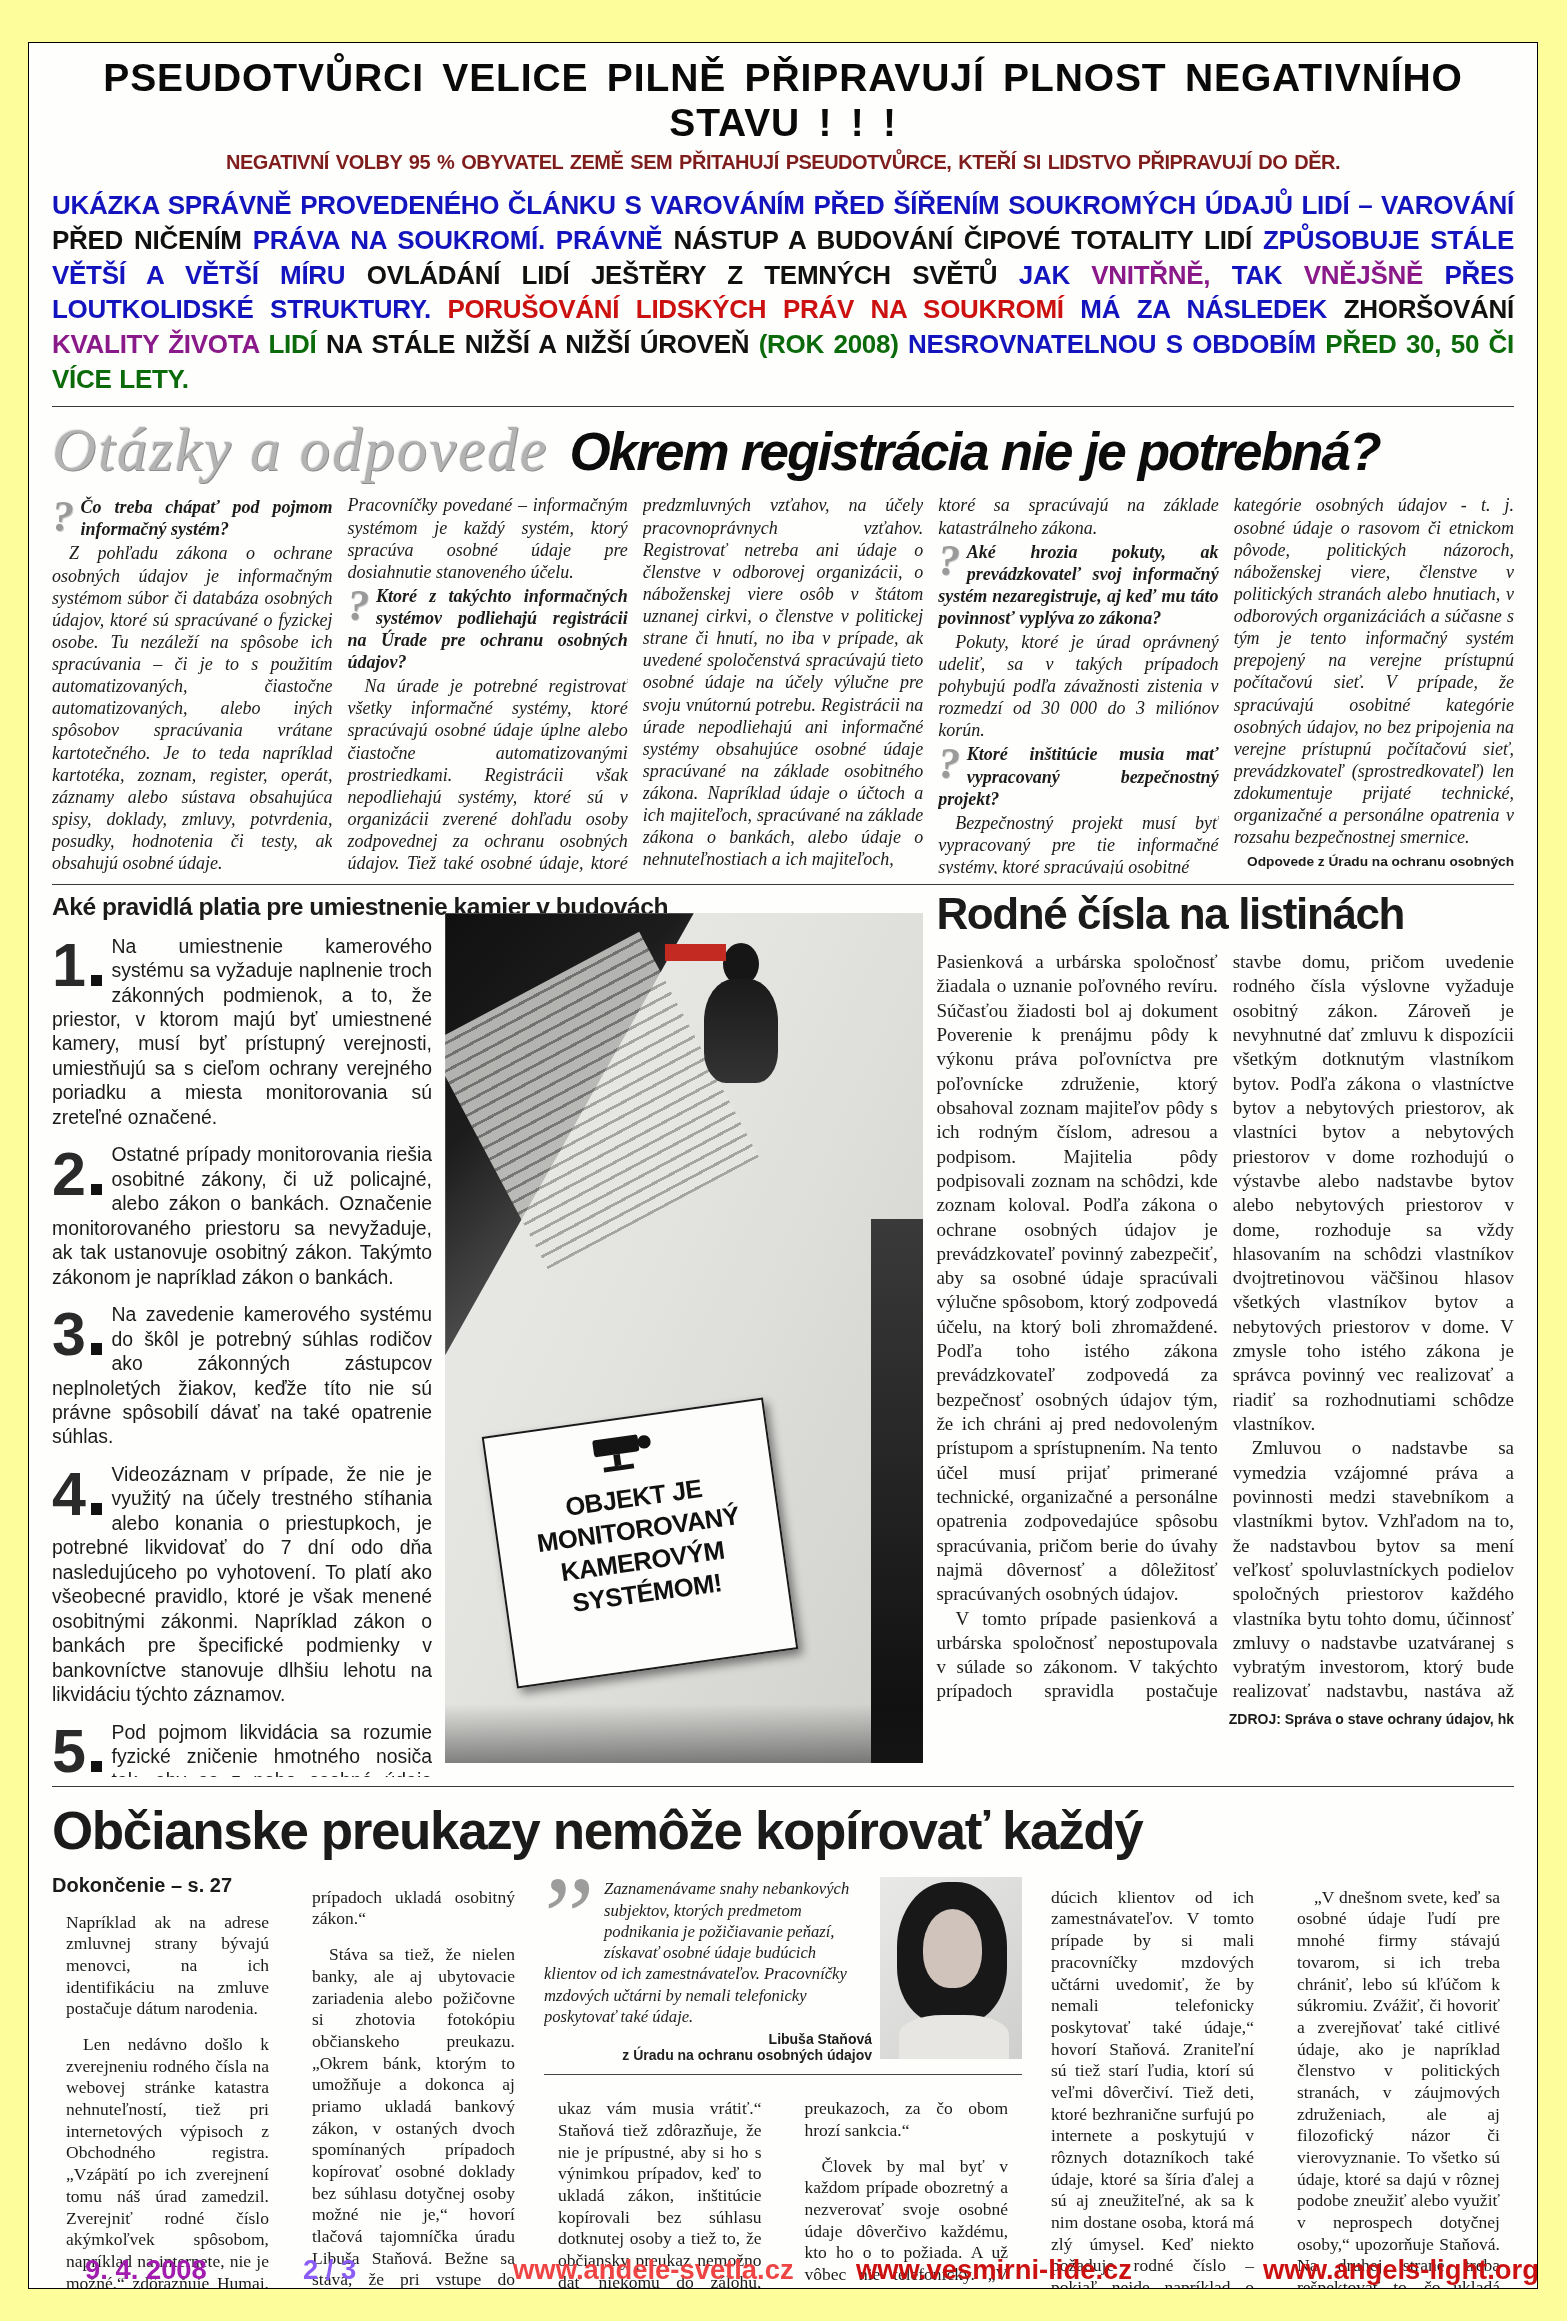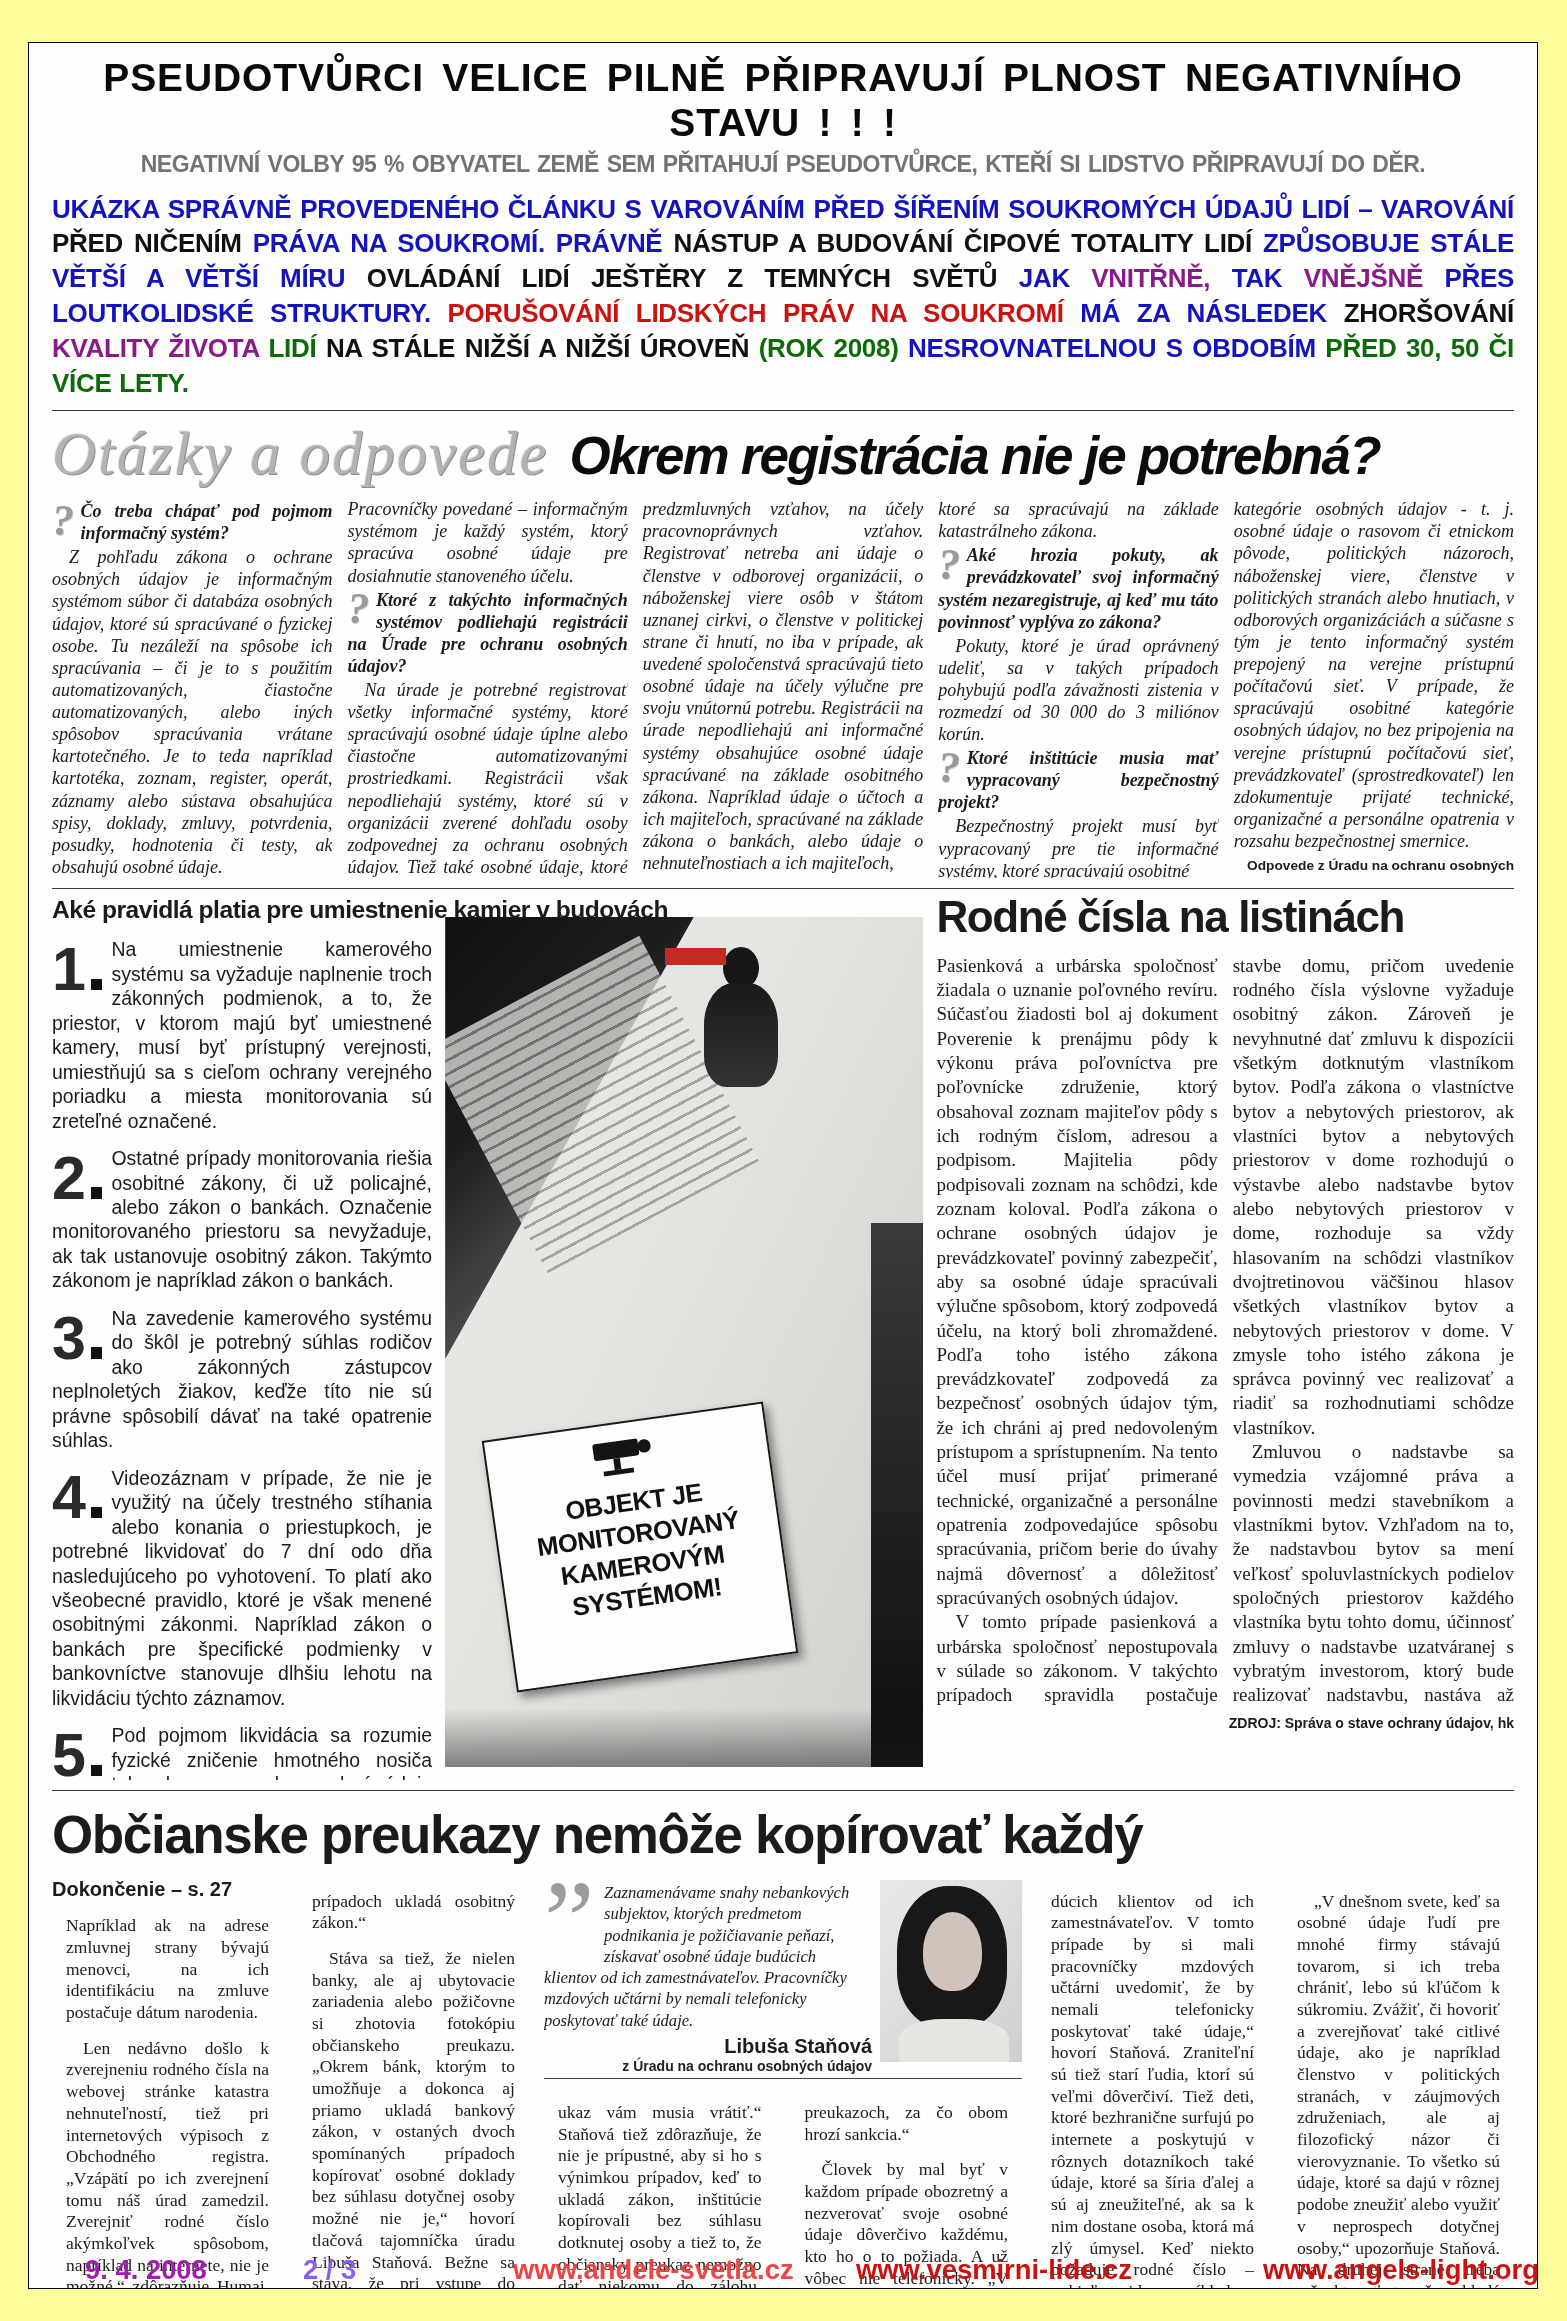--- a/index.html
+++ b/index.html
@@ -10,21 +10,21 @@
     -webkit-font-smoothing:antialiased;
   }
   .page{
     position:absolute;left:28px;top:42px;width:1510px;height:2247px;
     background:#FEFEFC;border:1.9px solid #000;box-sizing:border-box;
     padding:13.2px 23px 0 23px;overflow:hidden;color:#1b1b1b;
   }
   
   .masthead{text-align:center;}
   .mast1{font-size:39px;font-weight:bold;letter-spacing:0.9px;word-spacing:6.6px;color:#0a0a0a;line-height:1.15;}
-  .mast2{font-size:23px;font-weight:bold;letter-spacing:-0.5px;word-spacing:1.9px;color:#737373;line-height:1.25;margin-top:3.8px;}
+  .mast2{font-size:20px;font-weight:bold;letter-spacing:-0.5px;word-spacing:1.9px;color:#7f1d1d;line-height:1.25;margin-top:3.8px;}
   
   .intro{
     margin-top:13.2px;font-weight:bold;font-size:26px;line-height:1.34;
     text-align:justify;letter-spacing:-0.3px;word-spacing:0.9px;
   }
   .intro span{white-space:normal;}
   
   .rule{border-top:1.4px solid #3a3a3a;margin:9.5px 0 0 0;height:0;}
   
   .a1-titlerow{display:flex;align-items:baseline;gap:21px;margin:7.6px 0 9.5px 0;}
@@ -95,21 +95,21 @@
   .b-lead{font-family:"Liberation Sans",sans-serif;font-weight:bold;font-size:20px;margin-bottom:1.9px;}
   .b-mid{flex:2.07;min-width:0;display:flex;flex-direction:column;}
   .quote-block{height:201px;flex:none;border-bottom:1.9px solid #444;position:relative;overflow:hidden;padding-right:150px;}
   .portrait{position:absolute;right:0;top:3.8px;width:142px;height:182px;overflow:hidden;
     background:linear-gradient(135deg,#e9e9e7,#cfcfcd);}
   .po-hair{position:absolute;top:5.7px;left:17px;width:110px;height:142px;border-radius:46% 46% 40% 40%;background:#181818;}
   .po-face{position:absolute;top:32px;left:43px;width:59px;height:79px;border-radius:50% 50% 44% 44%;background:#cfc3bb;}
   .po-blouse{position:absolute;bottom:-5.7px;left:19px;width:110px;height:49px;border-radius:40% 40% 0 0;background:#e8e6e2;}
   .quote-glyph{float:left;font-family:"Liberation Serif",serif;font-size:114px;line-height:.55;color:#9c9c9c;margin:13.2px 9.5px 0 0;}
   .quote-text{font-family:"Liberation Serif",serif;font-style:italic;font-size:16.6px;line-height:1.28;text-align:left;margin:5.7px 0 3.8px 0;}
-  .quote-name{font-weight:bold;font-size:20px;text-align:right;margin-top:3.8px;}
+  .quote-name{font-weight:bold;font-size:14px;text-align:right;margin-top:3.8px;}
   .quote-affil{font-size:14px;text-align:right;font-weight:bold;color:#222;}
   .sub-cols{display:flex;gap:15px;margin-top:9.5px;flex:1;overflow:hidden;}
   
   .footer{
     position:absolute;left:28px;bottom:1.9px;width:1510px;box-sizing:border-box;
     padding:0 28px;display:flex;align-items:baseline;font-weight:bold;font-size:27.4px;
   }
   .f-date{width:218px;}
   .f-page{width:180px;}
   .f-link{flex:1;text-align:center;}

